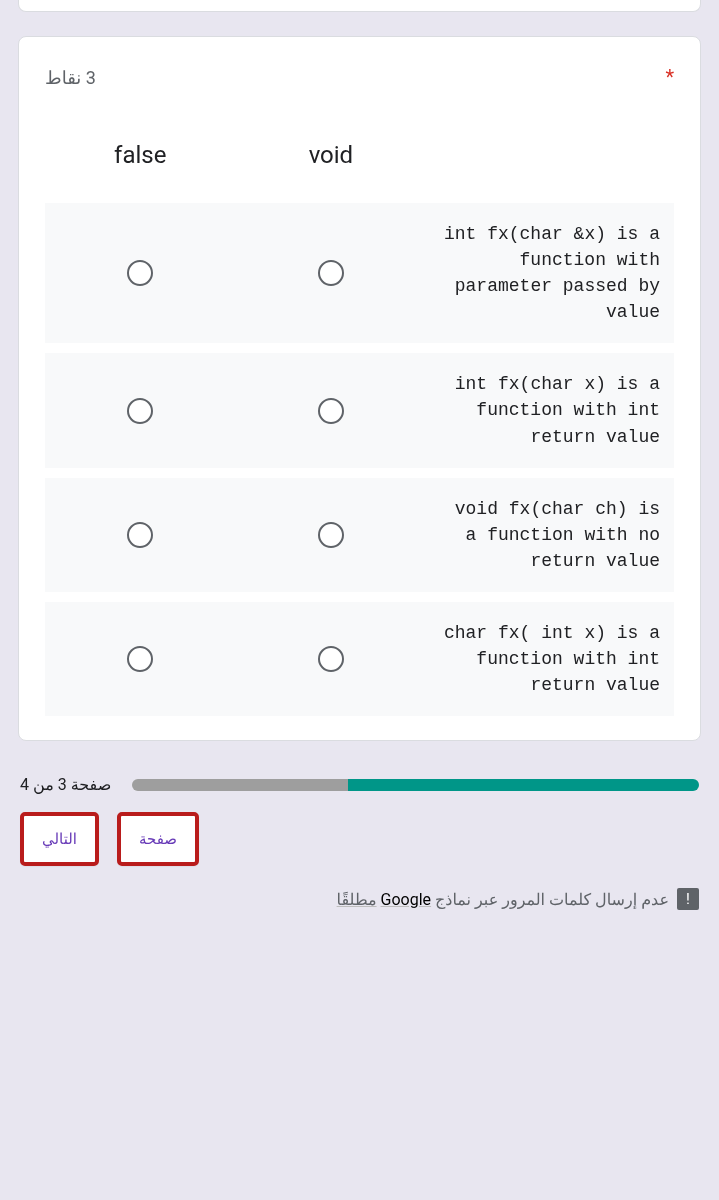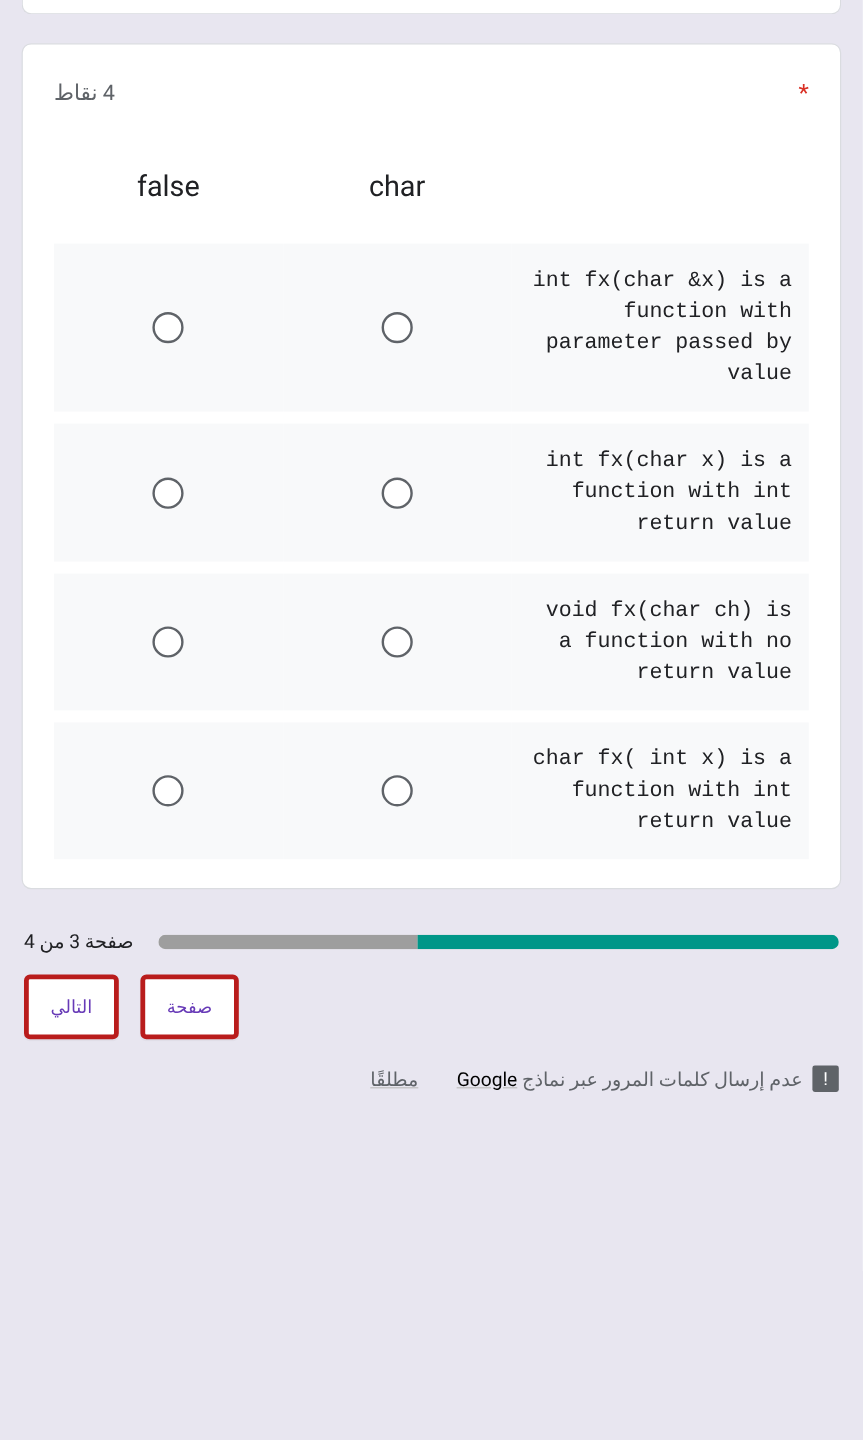--- a/index.html
+++ b/index.html
@@ -158,39 +158,39 @@
     width: 22px; height: 22px;
     background: #5f6368;
     color: #fff;
     display: inline-flex;
     align-items: center;
     justify-content: center;
     font-size: 15px;
     border-radius: 2px;
     flex: 0 0 auto;
   }
-  .google-word { color: #000; margin-left: 28px; }
+  .google-word { color: #000; }
   .notice-underline { text-decoration: underline; text-decoration-color: #bdbdbd; }
 </style>
 </head>
 <body>
 
 <div class="page">
   <div class="prev-card-edge"></div>
 
   <div class="card">
     <div class="card-body">
       <div class="points-row">
         <span class="required">*</span>
-        <span class="points">4 نقاط</span>
+        <span class="points">3 نقاط</span>
       </div>
 
       <div class="grid">
         <div class="col-head">false</div>
-        <div class="col-head">char</div>
+        <div class="col-head">void</div>
         <div class="col-head spacer"></div>
 
         <div class="row-cell">
             <div class="radio"></div>
           </div>
         <div class="row-cell">
             <div class="radio"></div>
           </div>
         <div class="row-label-cell">
             <div class="row-label-inner">int fx(char &amp;x) is a function with parameter passed by value</div>

